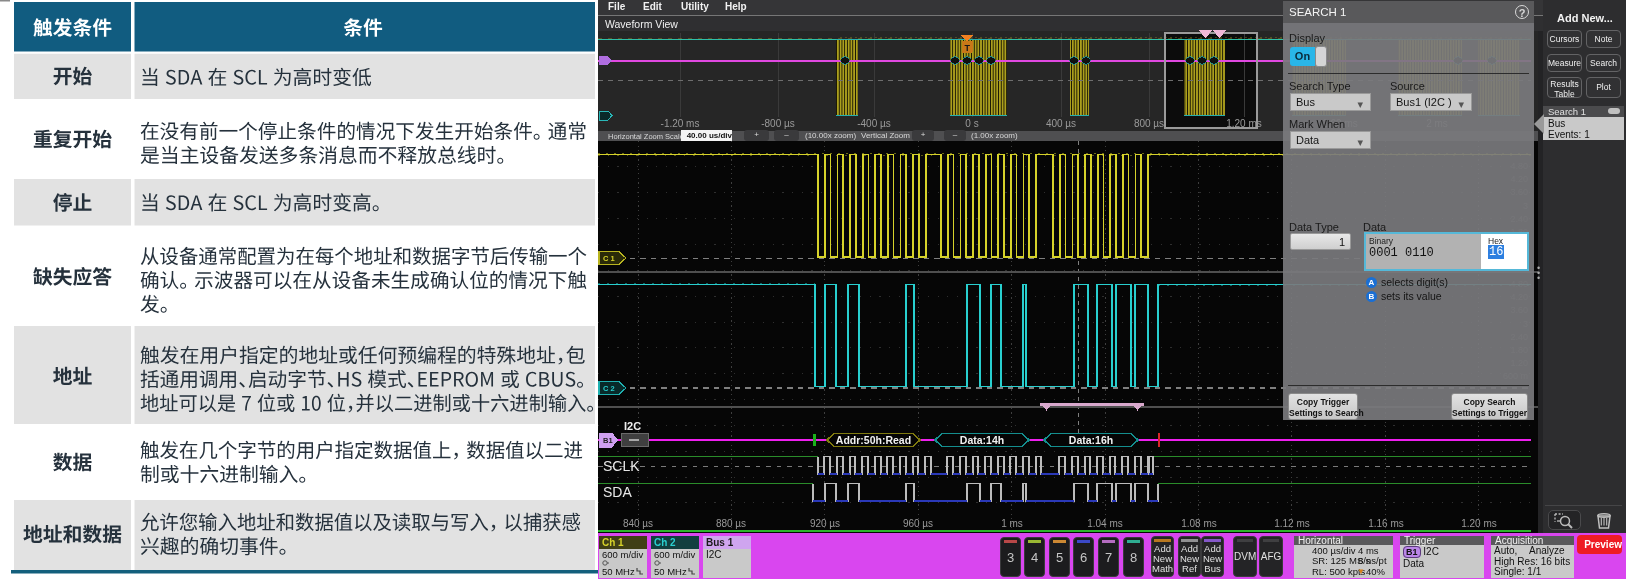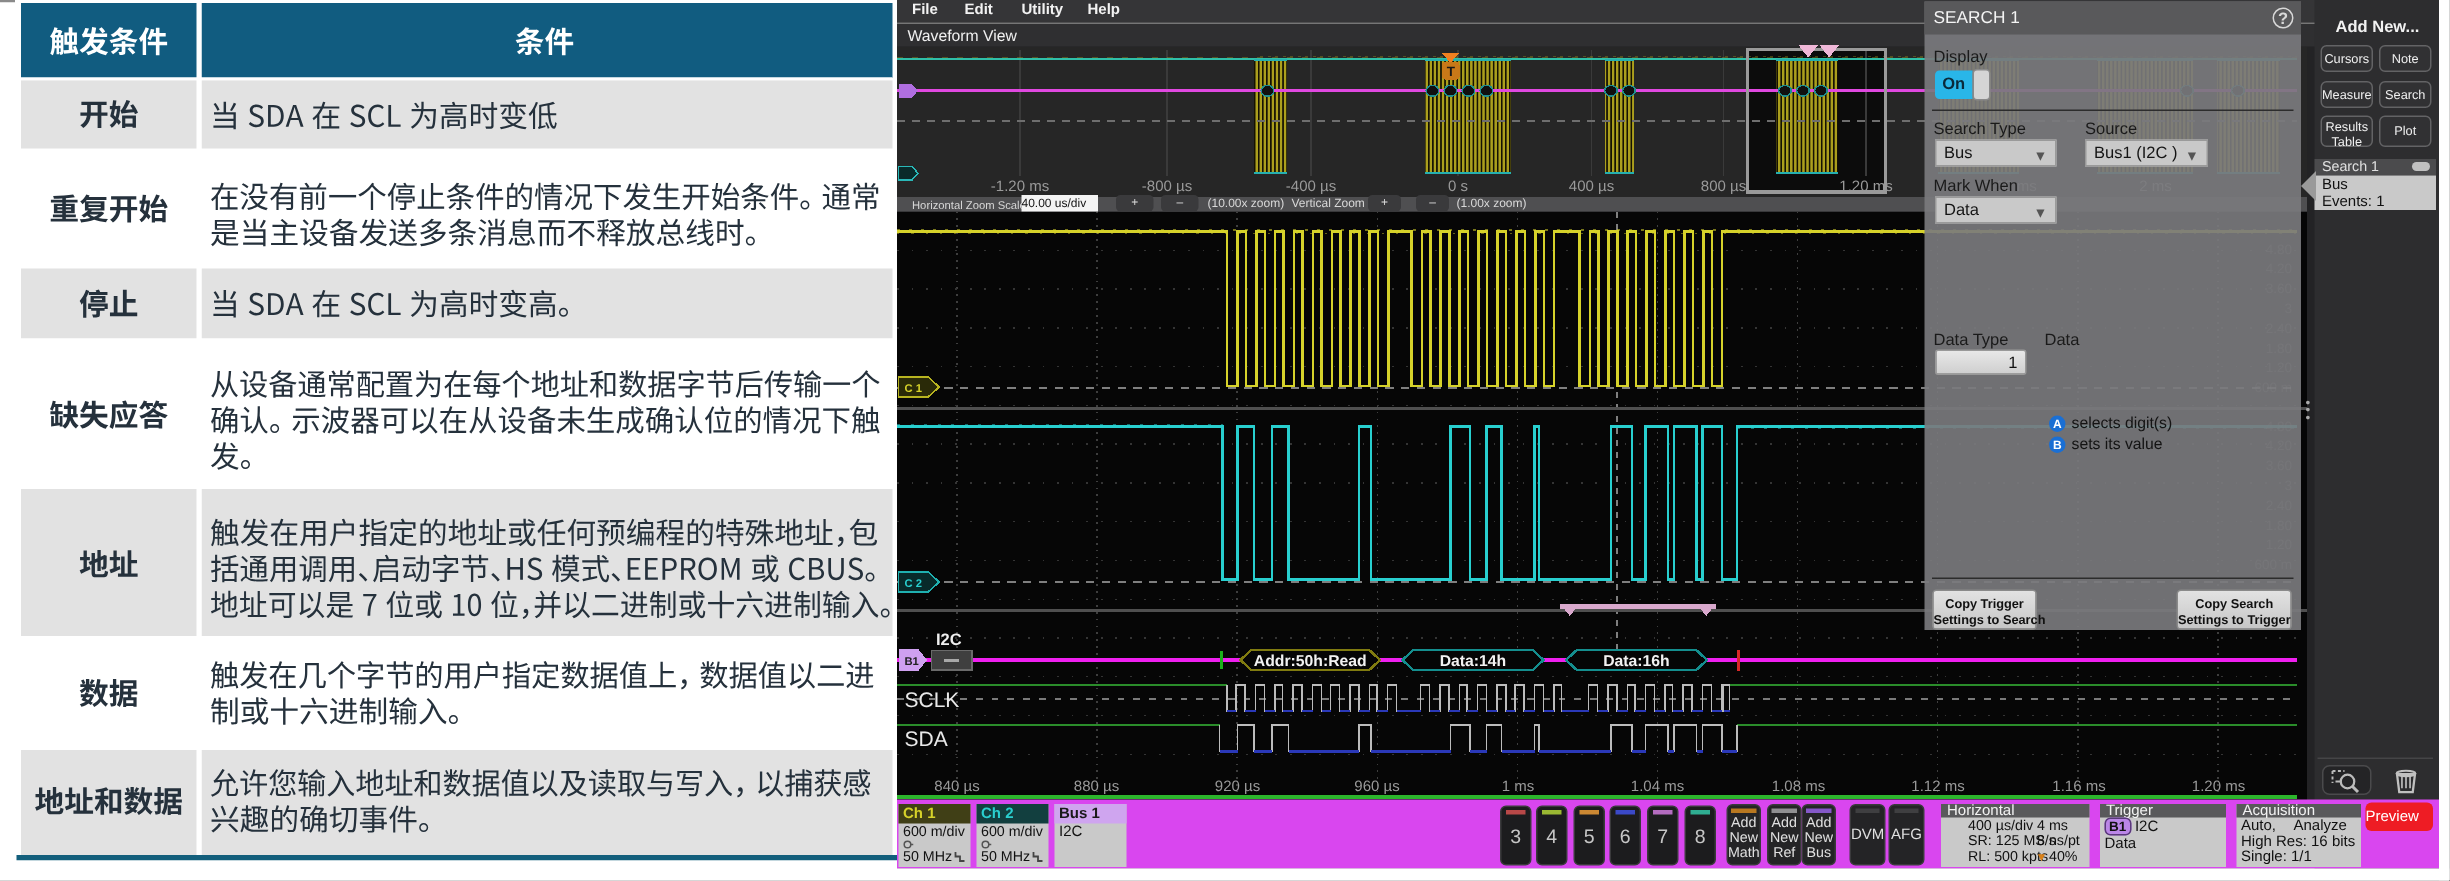--- a/index.html
+++ b/index.html
@@ -676,21 +676,21 @@
       <text x="1528" y="339.8">2.40</text>
       <text x="1528" y="353.0">1.80</text>
       <text x="1528" y="366.2">1.20</text>
       <text x="1528" y="379.4">600 m</text>
     </g>
     <rect x="598" y="530" width="933" height="2.4" fill="#2cb52c"></rect>
   </svg>
 
 <div class="abs" style="left:598px;top:131px;width:940px;height:10px;font-size:8px;color:#d8d8d8">
  <span style="position:absolute;left:10px;top:1px;font-size:7.5px">Horizontal Zoom Scale</span>
- <span style="position:absolute;left:83px;top:-1px;background:#f4f4f4;color:#111;width:51px;height:11px;line-height:11px;font-weight:normal;font-size:8px;text-align:left;white-space:nowrap">40.00 us/div</span>
+ <span style="position:absolute;left:83px;top:-1px;background:#f4f4f4;color:#111;width:51px;height:11px;line-height:11px;font-weight:bold;font-size:8px;text-align:right;white-space:nowrap">40.00 us/div</span>
  <span style="position:absolute;left:146px;top:-1px;width:25px;height:11px;background:#3a3a3c;border-radius:3px;color:#ddd;text-align:center;line-height:10px">+</span>
  <span style="position:absolute;left:176px;top:-1px;width:25px;height:11px;background:#3a3a3c;border-radius:3px;color:#ddd;text-align:center;line-height:10px">–</span>
  <span style="position:absolute;left:207px;top:0px">(10.00x zoom)</span>
  <span style="position:absolute;left:263px;top:0px">Vertical Zoom</span>
  <span style="position:absolute;left:314px;top:-1px;width:22px;height:11px;background:#3a3a3c;border-radius:3px;color:#ddd;text-align:center;line-height:10px">+</span>
  <span style="position:absolute;left:346px;top:-1px;width:22px;height:11px;background:#3a3a3c;border-radius:3px;color:#ddd;text-align:center;line-height:10px">–</span>
  <span style="position:absolute;left:373px;top:0px">(1.00x zoom)</span>
 </div>
 
 <div class="abs" style="left:1283px;top:1px;width:251px;height:419px;background:rgba(122,122,125,0.92)">
@@ -703,20 +703,28 @@
  <div style="position:absolute;left:5px;top:72px;width:241px;height:0;border-top:1.5px solid #2c2c2c"></div>
  <div class="lbl" style="left:6px;top:79px">Search Type</div>
  <div class="ddl" style="left:7px;top:92px;width:81px;height:18px;line-height:17px;padding-left:5px">Bus</div>
  <div class="lbl" style="left:107px;top:79px">Source</div>
  <div class="ddl" style="left:107px;top:92px;width:82px;height:18px;line-height:17px;padding-left:5px">Bus1 (I2C )</div>
  <div class="lbl" style="left:6px;top:117px">Mark When</div>
  <div class="ddl" style="left:7px;top:130px;width:81px;height:18px;line-height:17px;padding-left:5px">Data</div>
  <div class="lbl" style="left:6px;top:220px">Data Type</div>
  <div style="position:absolute;left:7px;top:232px;width:61px;height:17px;background:linear-gradient(#e8e8e8,#cfcfcf);border:1px solid #999;border-radius:2px;color:#111;font-size:11px;text-align:right;line-height:16px;padding-right:5px">1</div>
  <div class="lbl" style="left:80px;top:220px">Data</div>
+ <div style="position:absolute;left:81px;top:231px;width:165px;height:39px;border:2px solid #55b8d8;background:#b2b2b2">
+   <div style="position:absolute;left:3px;top:2px;font-size:8.5px;color:#222">Binary</div>
+   <div style="position:absolute;left:3px;top:12px;font-size:12px;color:#111;font-family:'Liberation Mono',monospace">0001 0110</div>
+   <div style="position:absolute;right:0;top:0;width:46px;height:35px;background:#fff"></div>
+   <div style="position:absolute;right:41px;top:2px;width:0"></div>
+   <div style="position:absolute;left:122px;top:2px;font-size:8.5px;color:#222">Hex</div>
+   <div style="position:absolute;left:122px;top:11px;font-size:12px;background:#2d7fe0;color:#fff;font-family:'Liberation Mono',monospace;padding:0 1px">16</div>
+ </div>
  <div style="position:absolute;left:83px;top:276px;width:11px;height:11px;border-radius:50%;background:#1a6fd4;color:#fff;font-size:8px;text-align:center;line-height:11px;font-weight:bold">A</div>
  <div style="position:absolute;left:98px;top:275px;font-size:10.5px;color:#141414">selects digit(s)</div>
  <div style="position:absolute;left:83px;top:290px;width:11px;height:11px;border-radius:50%;background:#1a6fd4;color:#fff;font-size:8px;text-align:center;line-height:11px;font-weight:bold">B</div>
  <div style="position:absolute;left:98px;top:289px;font-size:10.5px;color:#141414">sets its value</div>
  <div style="position:absolute;left:5px;top:384px;width:241px;height:0;border-top:1.5px solid #2c2c2c"></div>
  <div style="position:absolute;left:5px;top:392px;width:70px;height:27px;background:linear-gradient(#e2e2e2,#c6c6c6);border:1px solid #8a8a8a;border-radius:3px;color:#111;font-size:8.5px;font-weight:bold;text-align:center;line-height:11px;padding-top:3px;white-space:nowrap">Copy Trigger<br>Settings to Search</div>
  <div style="position:absolute;left:168px;top:392px;width:77px;height:27px;background:linear-gradient(#e2e2e2,#c6c6c6);border:1px solid #8a8a8a;border-radius:3px;color:#111;font-size:8.5px;font-weight:bold;text-align:center;line-height:11px;padding-top:3px;white-space:nowrap">Copy Search<br>Settings to Trigger</div>
 </div>
 
 <div class="abs" style="left:1537px;top:266px;width:4px;height:16px;color:#aaa;font-size:9px;line-height:5px">•<br>•<br>•</div>
@@ -833,16 +841,16 @@
 
  <div style="position:absolute;left:802px;top:3px;width:84px;height:42px;background:#c9c9c9">
   <div class="hdr" style="height:9px;line-height:9px">Trigger</div>
   <div style="color:#111;font-size:10px;line-height:11px;padding:1px 0 0 3px"><span style="background:#bb86e8;border:1px solid #5a3a7a;border-radius:4px;padding:0 2px;font-weight:bold;font-size:9px">B1</span> I2C<br>Data</div>
  </div>
 
  <div style="position:absolute;left:893px;top:3px;width:83px;height:42px;background:#c9c9c9">
   <div class="hdr" style="height:9px;line-height:9px">Acquisition</div>
   <div style="color:#111;font-size:10px;line-height:10.5px;padding:1px 0 0 3px">Auto,<span style="position:absolute;left:38px">Analyze</span><br>High Res: 16 bits<br>Single: 1/1</div>
  </div>
- <div style="position:absolute;left:979px;top:2px;width:45px;height:19px;background:#ee1c24;border-radius:4px;color:#fff;font-size:10px;font-weight:normal;text-align:left;line-height:19px">Preview</div>
+ <div style="position:absolute;left:979px;top:2px;width:45px;height:19px;background:#ee1c24;border-radius:4px;color:#fff;font-size:10px;font-weight:bold;text-align:right;line-height:19px">Preview</div>
 </div>
 
 <div class="abs" style="left:0;top:579px;width:1633px;height:8px;background:#fff"></div>
 <div class="abs" style="left:1626px;top:0;width:7px;height:587px;background:#fff"></div>
 </body></html>

